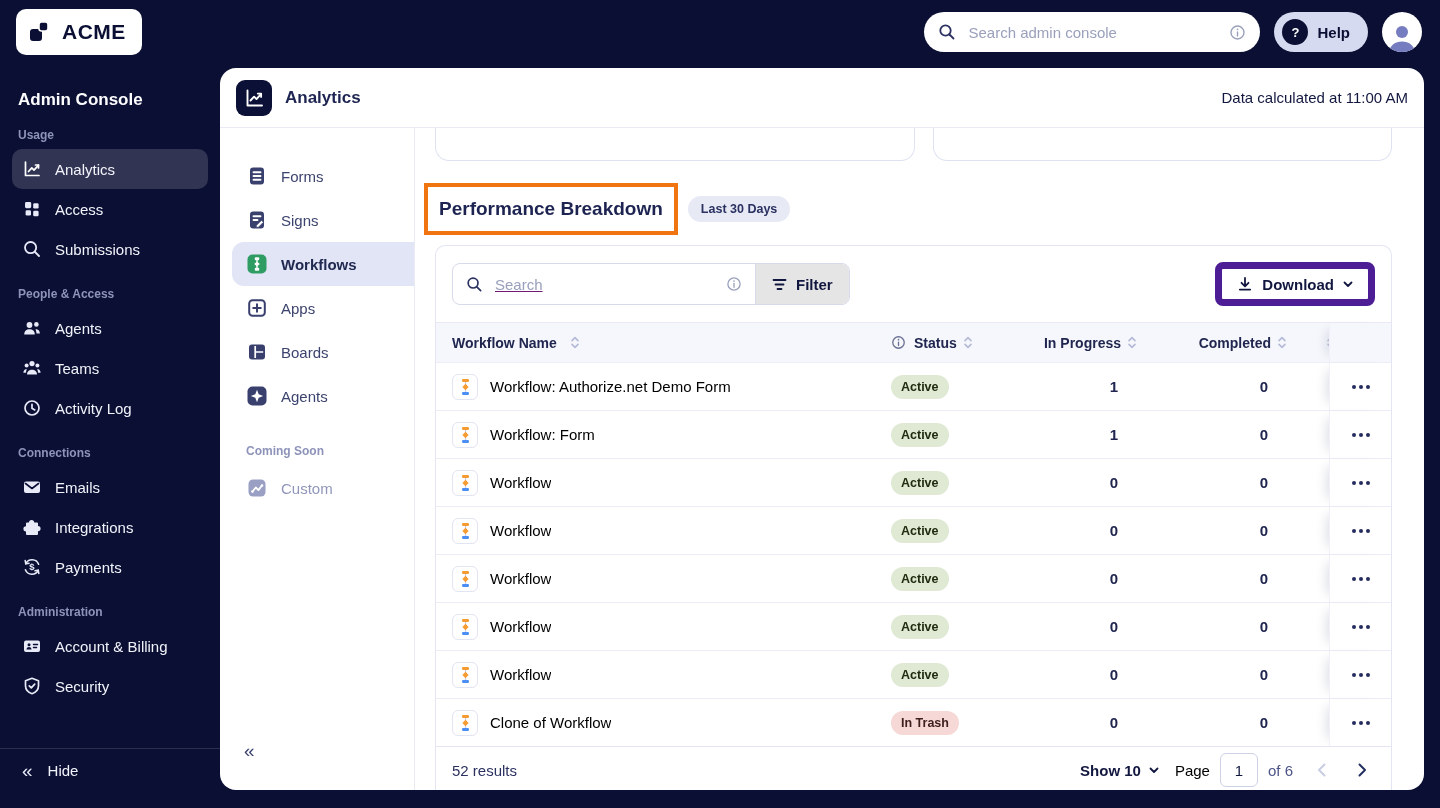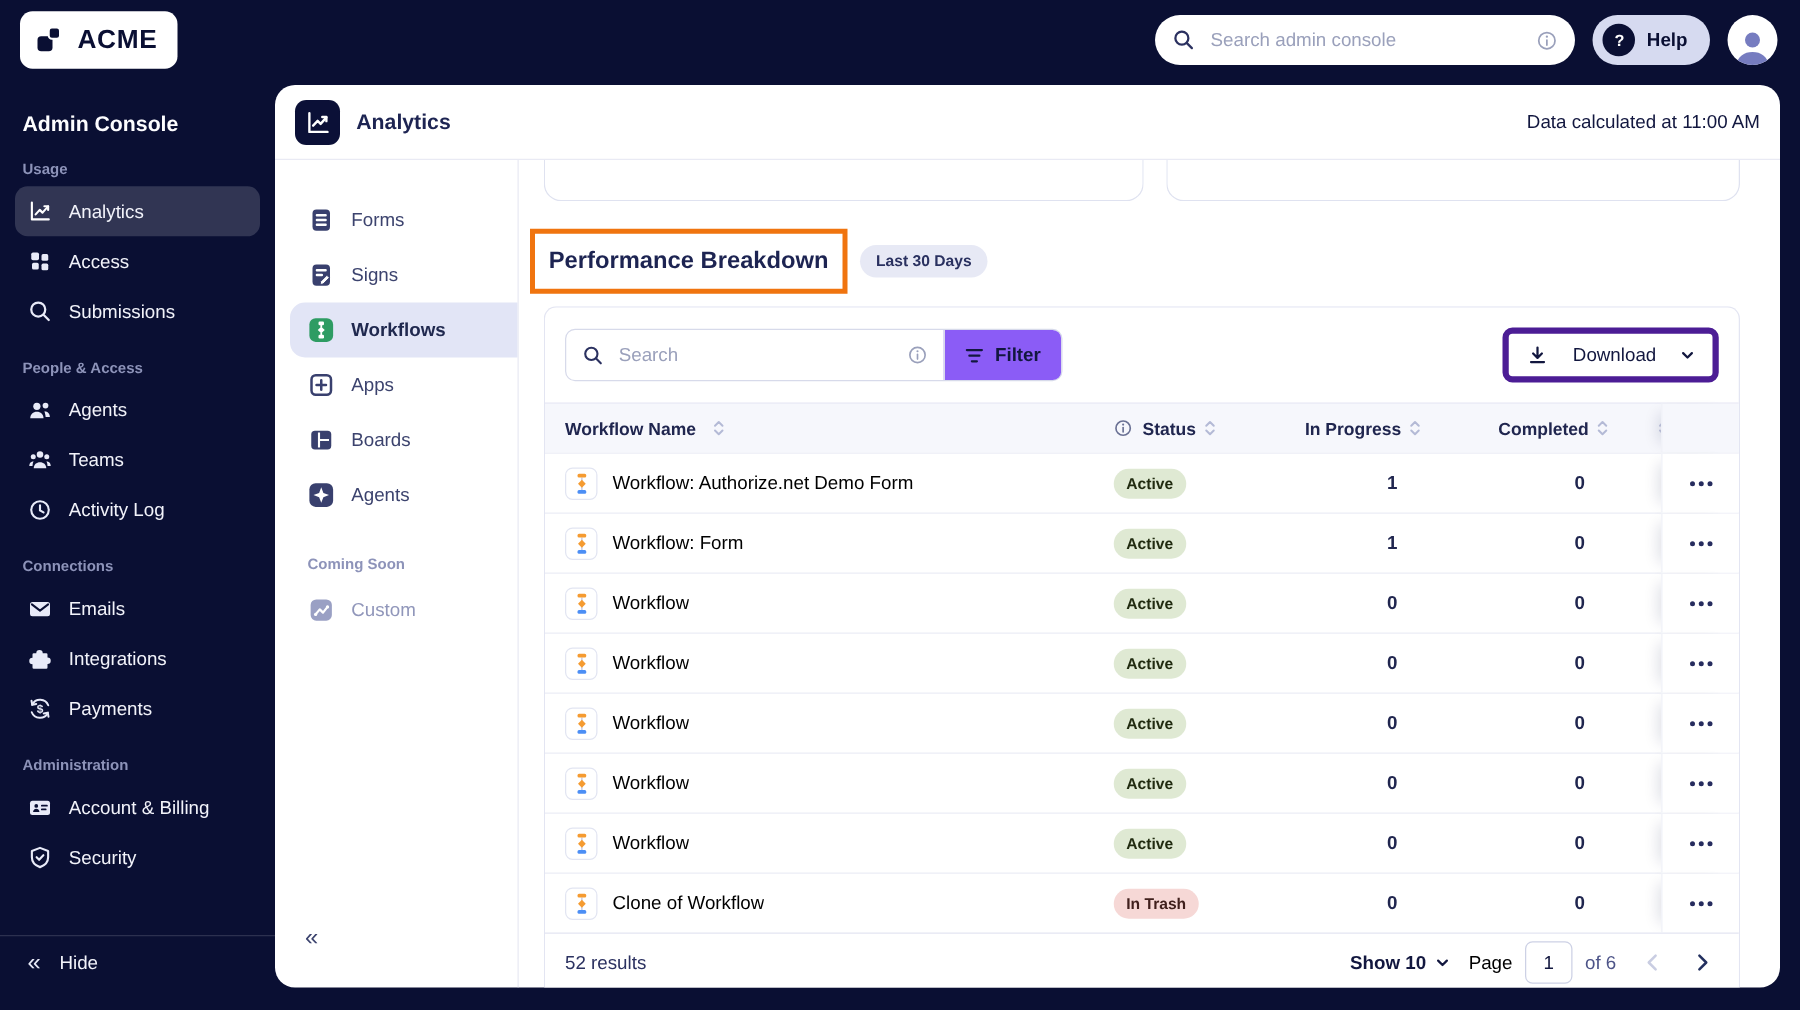--- a/index.html
+++ b/index.html
@@ -53,24 +53,24 @@
   .partial-card.right { flex:1; }
   .section-row { display:flex; align-items:center; gap:10px; margin-top:22px; margin-left:-11px; }
   .annotation-box { border:4px solid #f0740f; padding:11px 11px; background:#fff; }
   .section-title { font-size:19px; font-weight:800; color:#1d2452; white-space:nowrap; }
   .period-badge { background:#e7e9f5; color:#2a3160; font-size:12.5px; font-weight:600; border-radius:999px; padding:6px 13px; white-space:nowrap; }
   
   .table-wrap { margin-top:10px; border:1px solid #e3e5f2; border-bottom:none; border-radius:10px 10px 0 0; display:flex; flex-direction:column; background:#fff; }
   .toolbar { display:flex; align-items:center; padding:16px; }
   .search-filter { display:flex; height:42px; border:1px solid #d7daea; border-radius:8px; overflow:hidden; background:#fff; }
   .table-search { display:flex; align-items:center; gap:10px; padding:0 13px; width:302px; }
-  .table-search input { border:none; outline:none; flex:1; font-size:15px; color:#701a75; min-width:0; }
+  .table-search input { border:none; outline:none; flex:1; font-size:15px; color:#701a75; min-width:0;text-decoration:underline; }
   .table-search input::placeholder { color:#9aa0bb; }
-  .filter-btn { display:flex; align-items:center; gap:9px; padding:0 16px; border:none; border-left:1px solid #d7daea; background:#8b5cf6; font-size:15px; font-weight:700; color:#12173f; cursor:pointer; font-family:inherit; }
-  .download-btn { margin-left:auto; display:flex; align-items:center; gap:20px; height:44px; padding:0 15px; border:5px solid #4c1d95; border-radius:8px; background:#fff; font-size:15px; font-weight:400; color:#12173f; cursor:pointer; font-family:inherit; }
+  .filter-btn { display:flex; align-items:center; gap:9px; padding:0 16px; border:none; border-left:1px solid #d7daea; background:#e5e5e5; font-size:15px; font-weight:700; color:#12173f; cursor:pointer; font-family:inherit; }
+  .download-btn { margin-left:auto; display:flex; align-items:center; gap:9px; height:44px; padding:0 15px; border:7px solid #4c1d95; border-radius:8px; background:#fff; font-size:15px; font-weight:700; color:#12173f; cursor:pointer; font-family:inherit; }
   .thead { display:flex; align-items:center; height:40px; background:#f6f7fc; border-top:1px solid #e9eaf5; font-size:14px; font-weight:700; color:#20264f; }
   .trow { display:flex; align-items:center; height:48px; border-top:1px solid #ecedf6; background:#fff; }
   .cell-name { flex:1; min-width:0; padding-left:16px; display:flex; align-items:center; gap:12px; }
   .cell-status { width:128px; flex:0 0 128px; display:flex; align-items:center; gap:5px; }
   .cell-progress { width:132px; flex:0 0 132px; }
   .cell-completed { width:150px; flex:0 0 150px; }
   .th-num { display:flex; align-items:center; justify-content:flex-end; gap:5px; padding-right:13px; }
   .num { text-align:right; padding-right:33px; font-weight:700; color:#20264f; font-size:15px; }
   .edge-spacer { width:28px; flex:0 0 28px; overflow:hidden; display:flex; justify-content:flex-end; align-self:stretch; align-items:center; }
   .edge-spacer .sort-icon { margin-right:-8px; }

